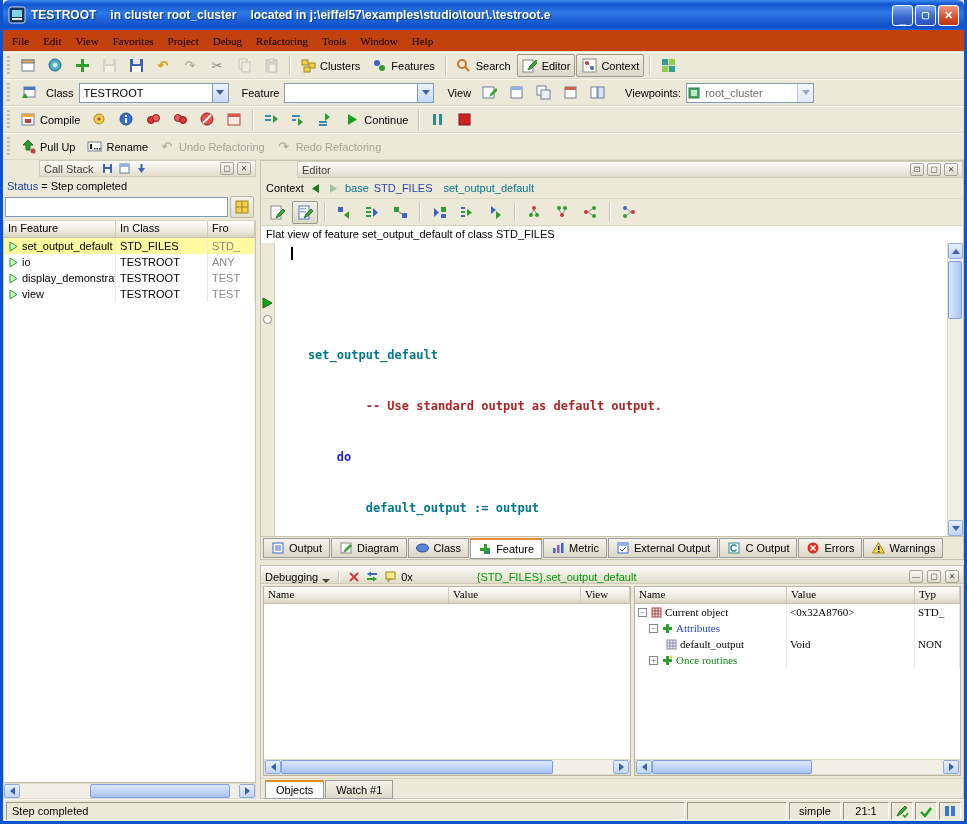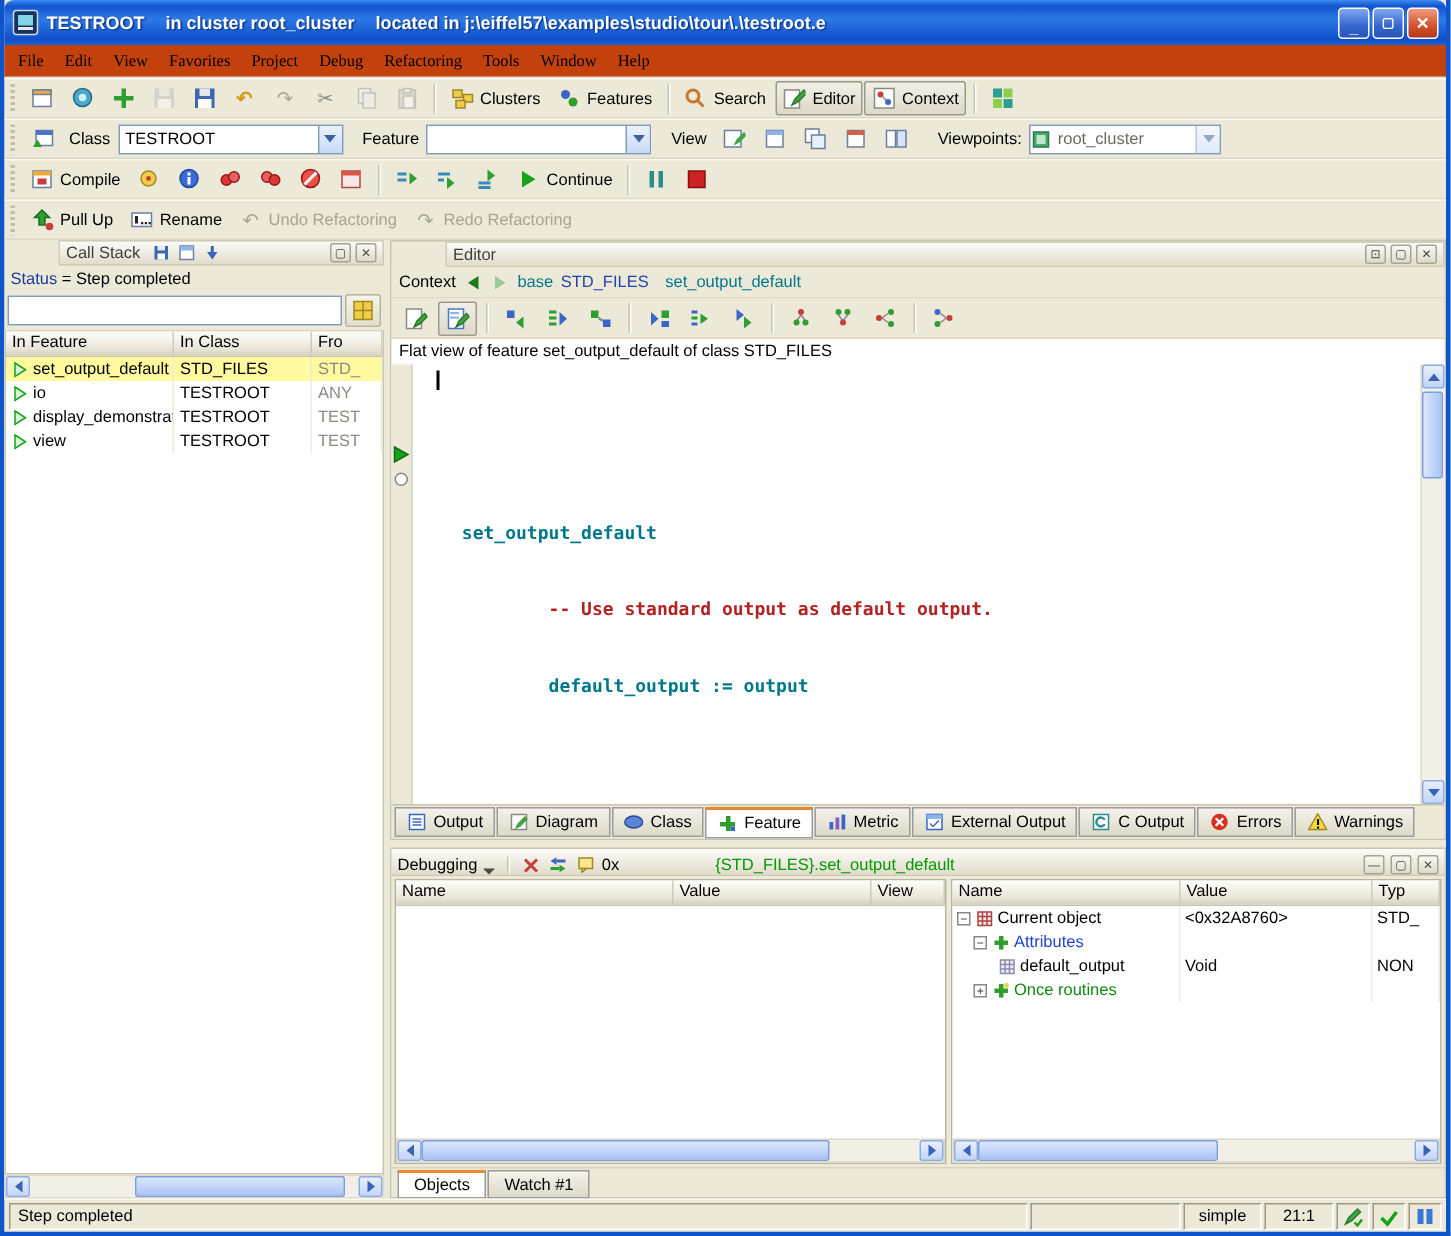--- a/index.html
+++ b/index.html
@@ -133,21 +133,21 @@
   .tab-ic { width:14px; height:13px; display:inline-flex; align-items:center; justify-content:center; }
 
   
   .h-splitter { height:5px; flex:0 0 5px; background:#ECE9D8; }
   .debug-panel { flex:1; display:flex; flex-direction:column; border:1px solid #C8C4B0; min-height:0; }
   .debug-header { height:18px; flex:0 0 18px; display:flex; align-items:flex-end; gap:4px; padding:0 4px;
     background:linear-gradient(180deg,#FCFBF8,#E1DCCB); border-bottom:1px solid #D0CBB8; }
   .drop-tri { width:0;height:0;border-left:4px solid transparent;border-right:4px solid transparent;border-top:4px solid #4A4A42; }
   .debug-ctx { color:#009900; margin-left:60px; }
   .debug-body { flex:1; display:flex; min-height:0; background:#ECE9D8; gap:3px; padding:2px; }
-  .dbg-table { display:flex; flex-direction:column; background:#fff; border:1px solid #B8B4A2; min-width:0; }
+  .dbg-table { display:flex; flex-direction:column; background:#fff; border:1px solid #B8B4A2; min-width:0;font-family:Liberation Serif, serif; }
   .dbg-left { width:368px; flex:0 0 368px; }
   .dbg-right { flex:1; }
   .dl-c1{width:185px;flex:0 0 185px;} .dl-c2{width:132px;flex:0 0 132px;} .dl-c3{flex:1;}
   .dr-c1{width:152px;flex:0 0 152px;} .dr-c2{width:128px;flex:0 0 128px;} .dr-c3{flex:1;}
   .dbg-fill { flex:1; background:#fff; }
   .tree-row { height:16px; flex:0 0 16px; display:flex; align-items:center; background:#fff; }
   .tree-cell { height:100%; display:flex; align-items:center; gap:3px; padding:0 3px; overflow:hidden;
     white-space:nowrap; border-right:1px solid #EDEBE0; }
   .expander { width:9px; height:9px; border:1px solid #888; background:#fff; font-size:8px; line-height:7px;
     display:inline-flex; align-items:center; justify-content:center; flex:0 0 9px; color:#333; }
@@ -861,20 +861,21 @@
             <span class="exec-arrow"><svg width="12" height="12">
                   <polygon points="1,1 10,6 1,11" fill="#17A317" stroke="#0E6E0E"></polygon>
                 </svg></span>
             <span class="bp-circle"></span>
           </div>
           <div class="code-area">
             <span class="caret"></span>
             <div class="code-line ln-plain"></div>
             <div class="code-line ln-feature">    set_output_default</div>
             <div class="code-line ln-comment">            -- Use standard output as default output.</div>
+            <div class="code-line ln-keyword">        do</div>
             <div class="code-line ln-ident">            default_output := output</div>
             
           </div>
           <div class="vscroll">
             <span class="vsb-btn">
                 <span class="tri-u"></span>
               </span>
             <span class="vsb-track">
                 <span class="vsb-thumb"></span>
               </span>

